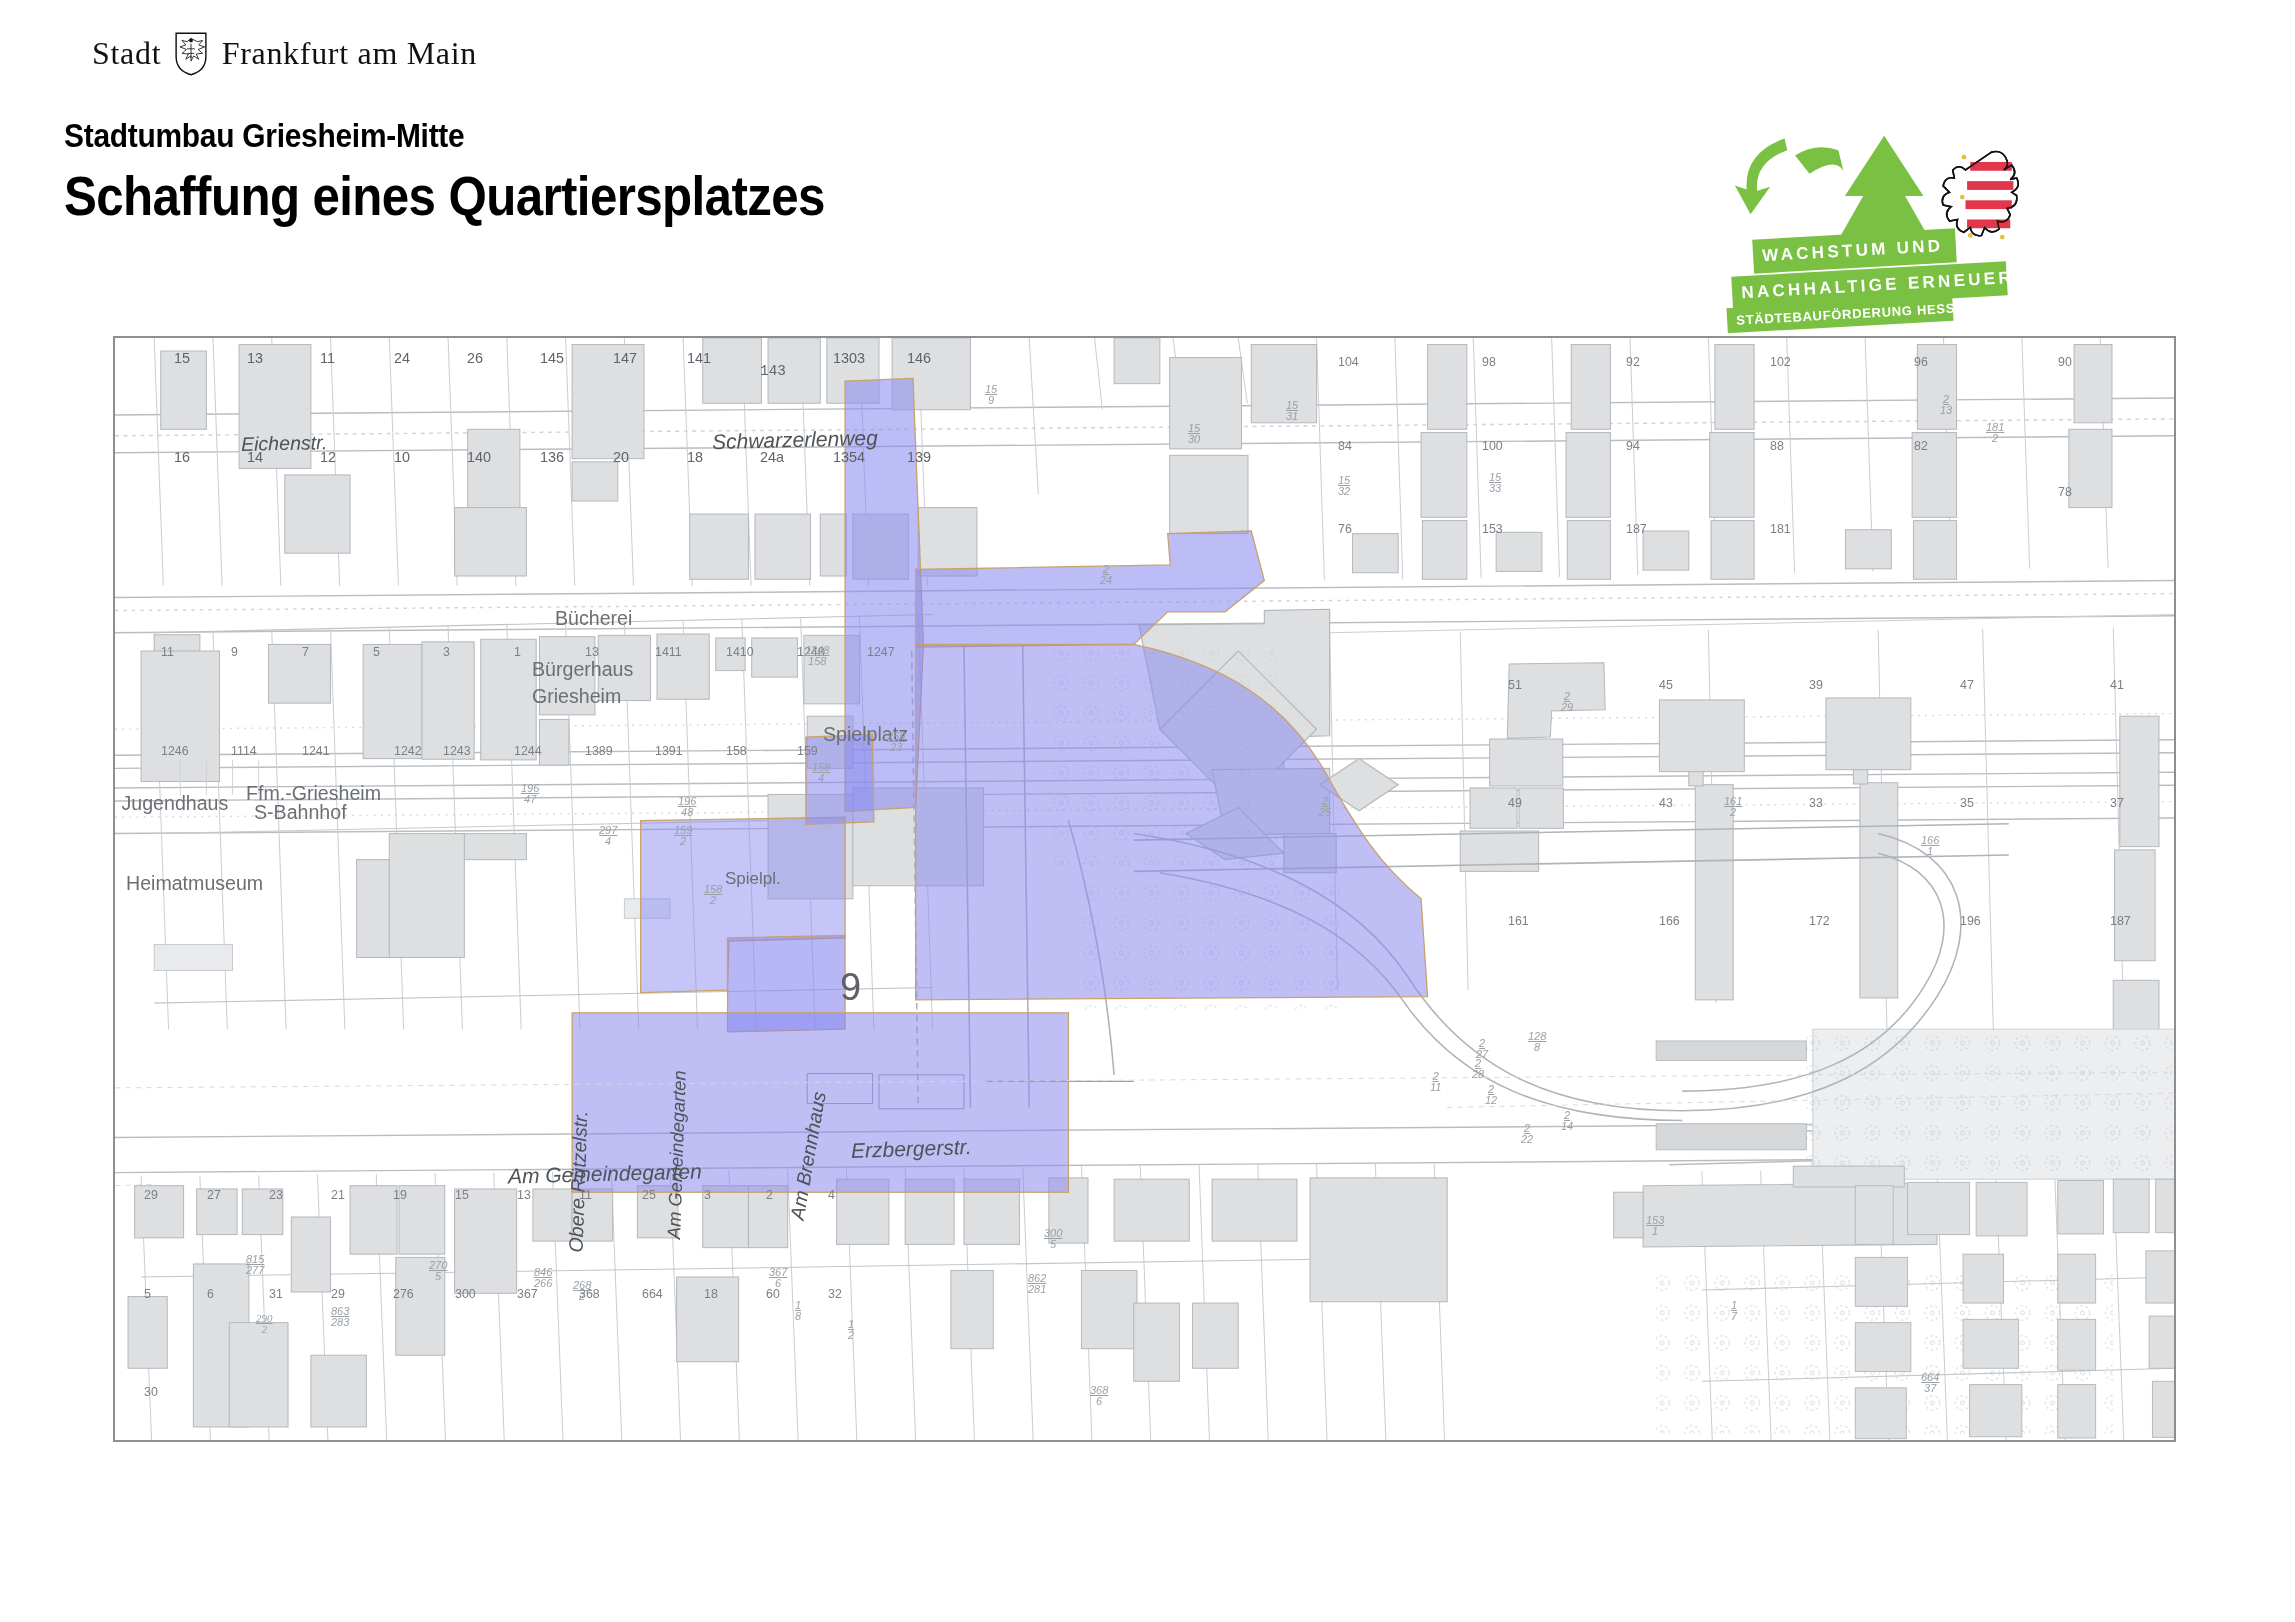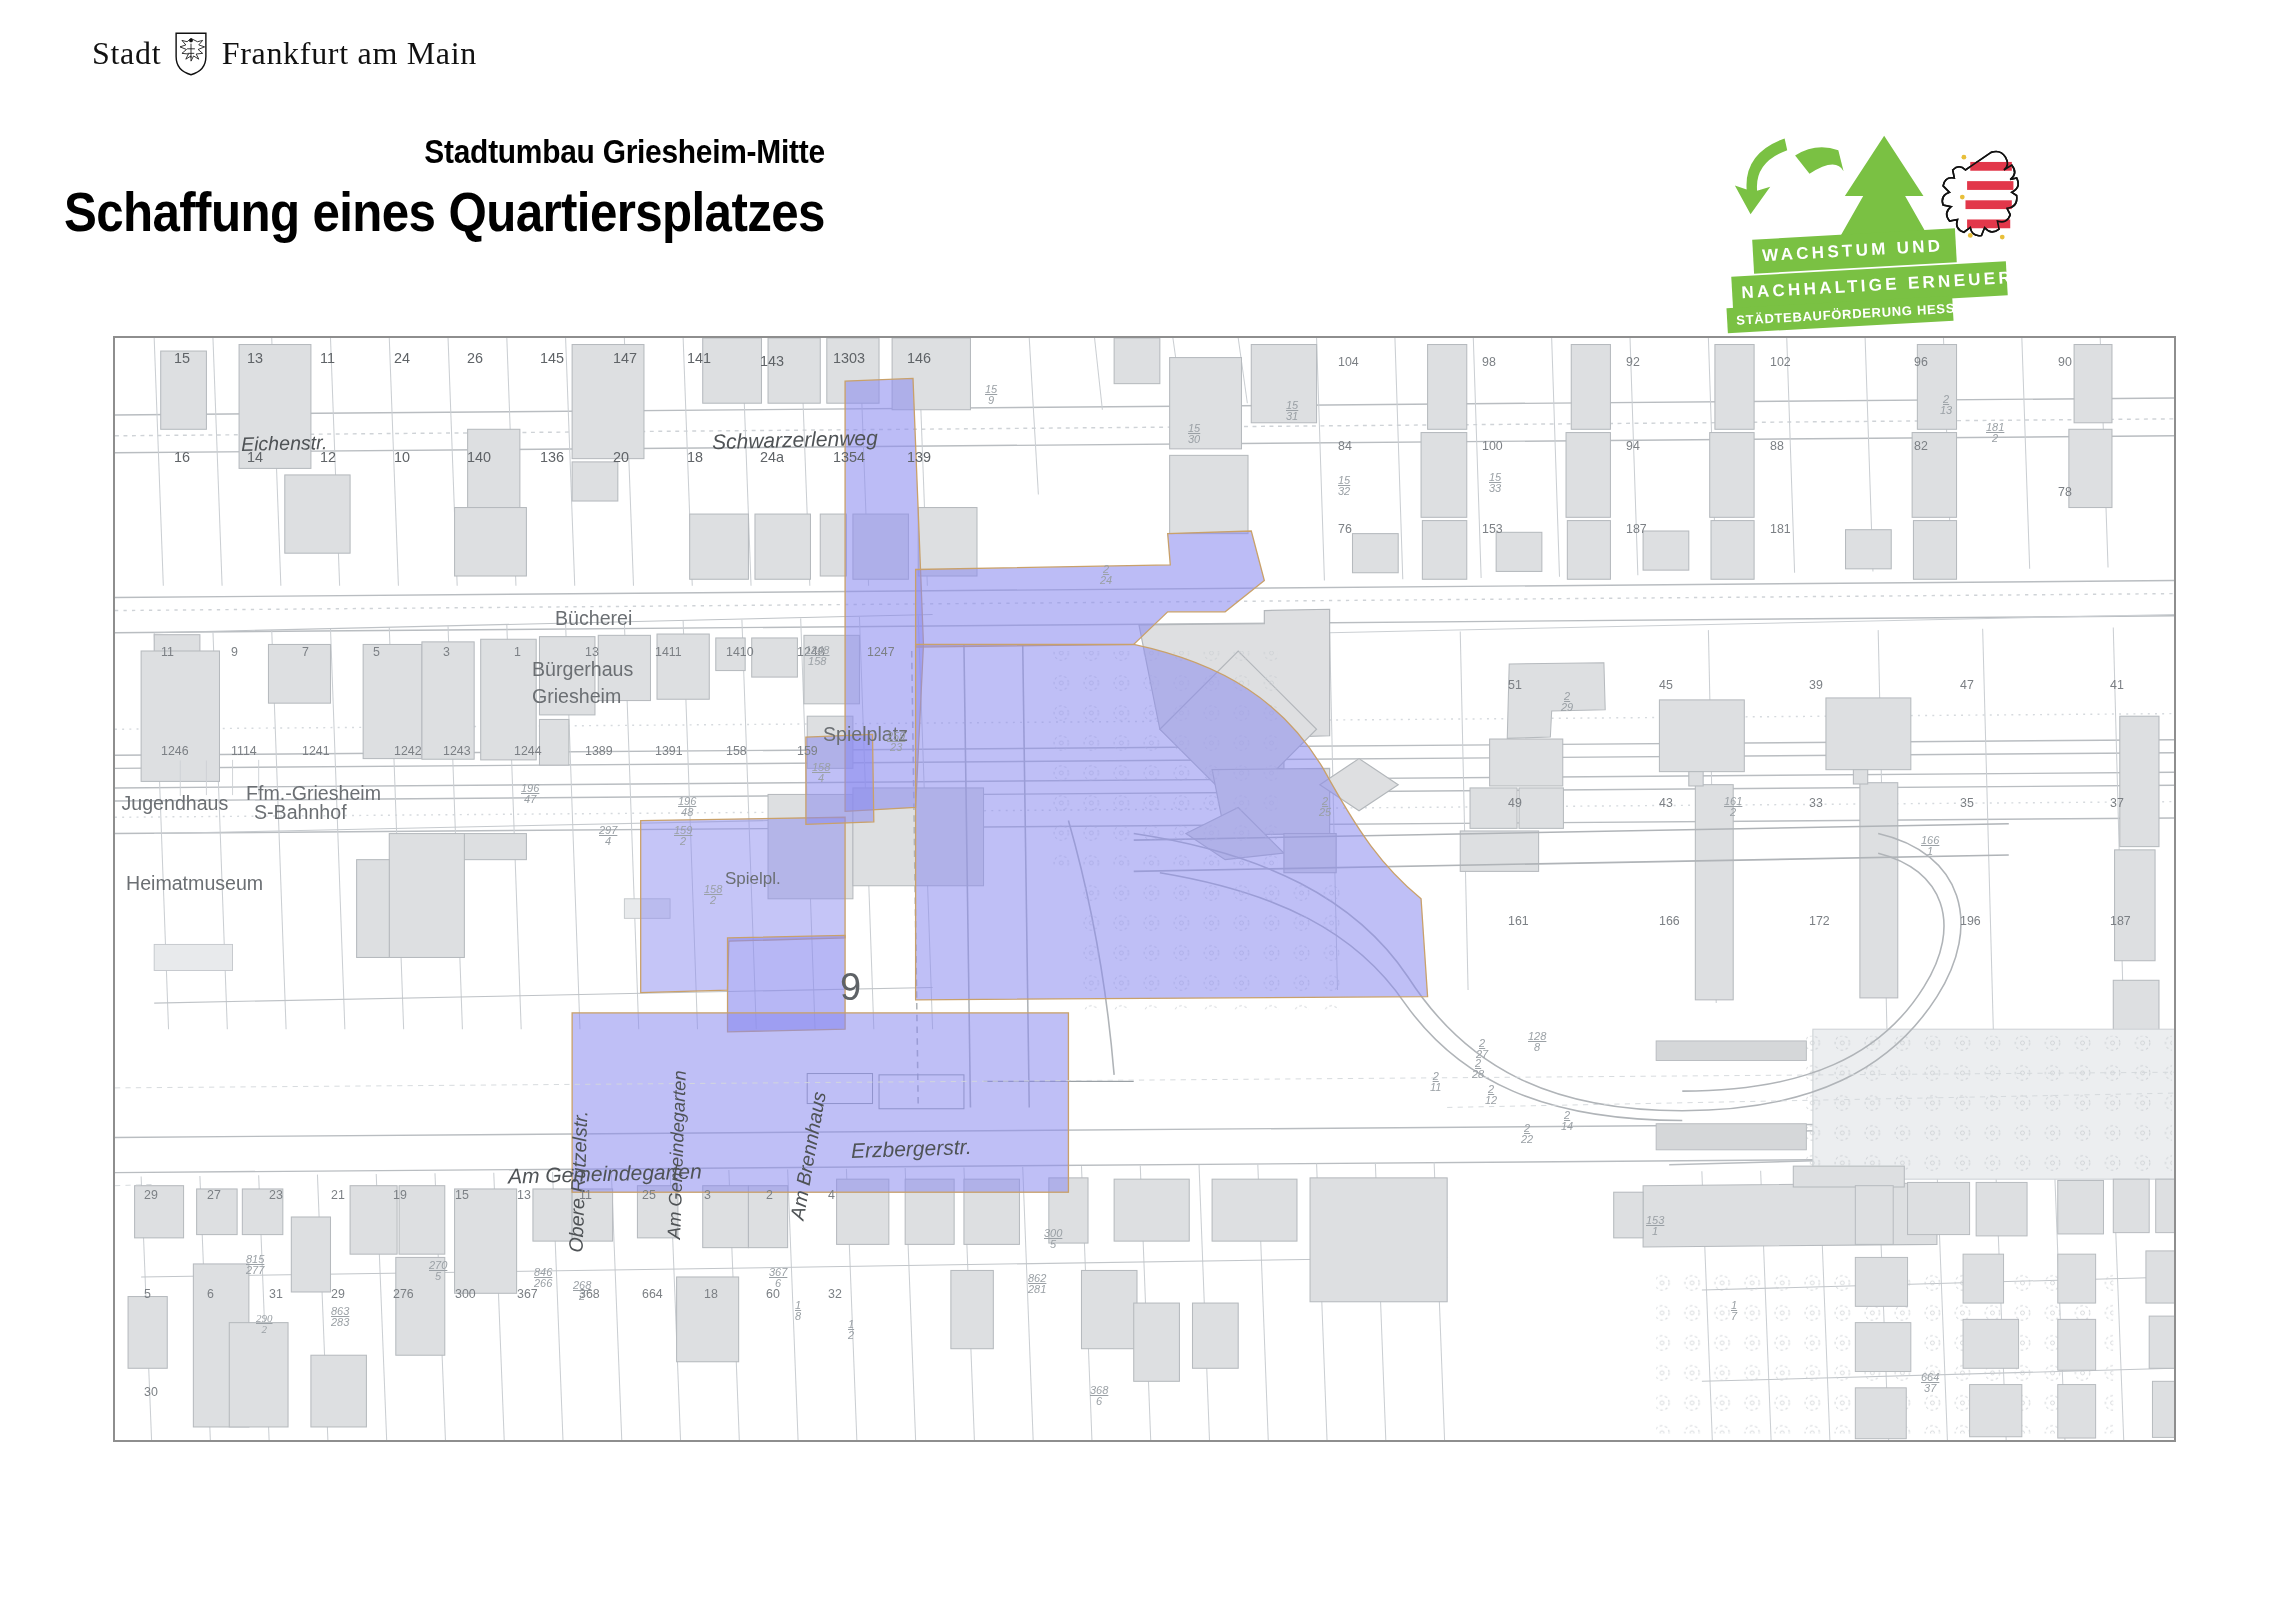--- a/index.html
+++ b/index.html
@@ -8,21 +8,21 @@
 
   
   #header{position:absolute;left:0;top:0;width:2295px;height:307px;}
 
   #city-logo{position:absolute;left:92px;top:30px;width:419px;height:47px;
              display:flex;align-items:center;gap:8px;}
   #city-logo .lw{font-family:"Liberation Serif","DejaVu Serif",serif;
              font-size:32px;letter-spacing:0.7px;color:#111;white-space:nowrap;}
   #city-logo .crest{width:34px;height:44px;margin:0 5.2px;position:relative;}
 
-  #title-block{position:absolute;left:64px;top:132px;text-align:right;}
+  #title-block{position:absolute;left:64px;top:116px;}
   #sub-title{font-size:34px;font-weight:bold;color:#000;letter-spacing:-0.3px;
              transform:scaleX(.88);transform-origin:left center;white-space:nowrap;}
   #main-title{font-size:56px;font-weight:bold;color:#000;letter-spacing:-0.7px;
              margin-top:7.9px;transform:scaleX(.88);transform-origin:left center;white-space:nowrap;}
 
   
   #wne-logo{position:absolute;left:1727px;top:124px;width:406px;height:203px;}
   .wne-band{position:absolute;background:#7ac143;color:#fff;
             font-weight:bold;letter-spacing:3.3px;white-space:nowrap;
             display:flex;align-items:center;padding:0 9.2px;box-sizing:border-box;}
@@ -482,21 +482,21 @@
 
   <div class="map-label" style="left:725px;top:628px;font-size:38px;color:#5e6266;">9</div>
 <div class="map-label hnum-b" style="left: 59px; top: 11.8px;">15</div>
     <div class="map-label hnum-b" style="left: 132px; top: 11.8px;">13</div>
     <div class="map-label hnum-b" style="left: 205px; top: 11.8px;">11</div>
     <div class="map-label hnum-b" style="left: 279px; top: 11.8px;">24</div>
     <div class="map-label hnum-b" style="left: 352px; top: 11.8px;">26</div>
     <div class="map-label hnum-b" style="left: 425px; top: 11.8px;">145</div>
     <div class="map-label hnum-b" style="left: 498px; top: 11.8px;">147</div>
     <div class="map-label hnum-b" style="left: 572px; top: 11.8px;">141</div>
-    <div class="map-label hnum-b" style="left: 645px; top: 15px;">143</div>
+    <div class="map-label hnum-b" style="left: 645px; top: 25px; font-family: Liberation Mono, monospace;">143</div>
     <div class="map-label hnum-b" style="left: 718px; top: 11.8px;">1303</div>
     <div class="map-label hnum-b" style="left: 792px; top: 11.8px;">146</div>
     <div class="map-label hnum-b" style="left: 59px; top: 111px;">16</div>
     <div class="map-label hnum-b" style="left: 132px; top: 111px;">14</div>
     <div class="map-label hnum-b" style="left: 205px; top: 111px;">12</div>
     <div class="map-label hnum-b" style="left: 279px; top: 111px;">10</div>
     <div class="map-label hnum-b" style="left: 352px; top: 111px;">140</div>
     <div class="map-label hnum-b" style="left: 425px; top: 111px;">136</div>
     <div class="map-label hnum-b" style="left: 498px; top: 111px;">20</div>
     <div class="map-label hnum-b" style="left: 572px; top: 111px;">18</div>

